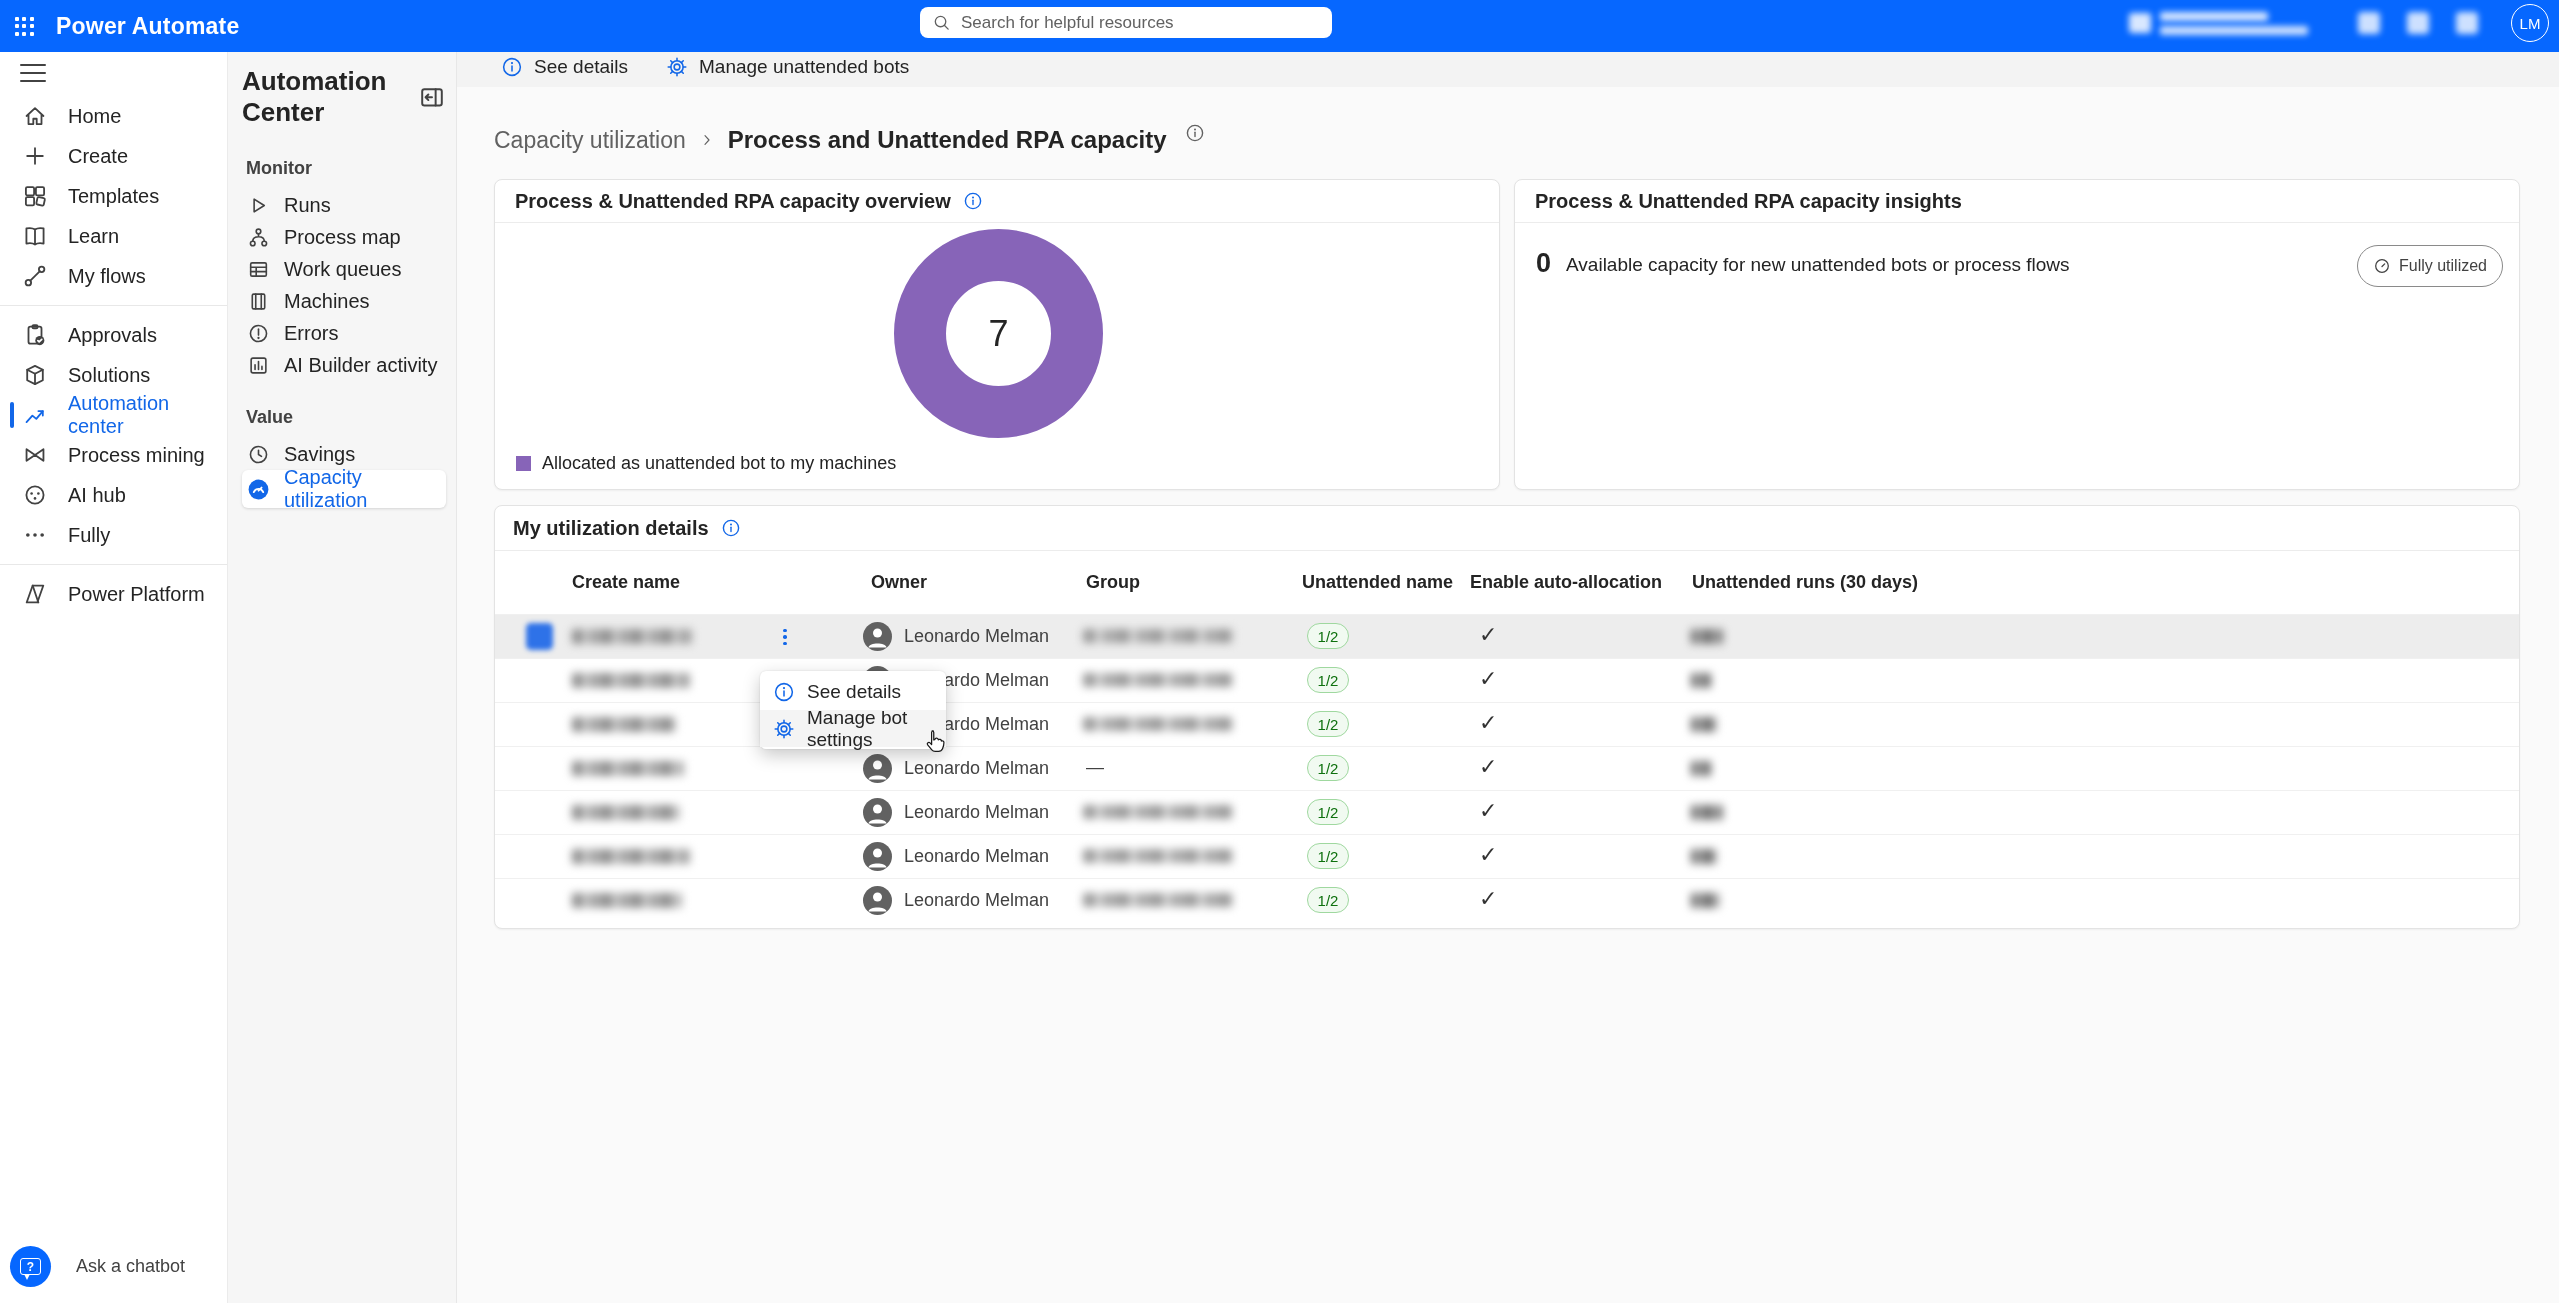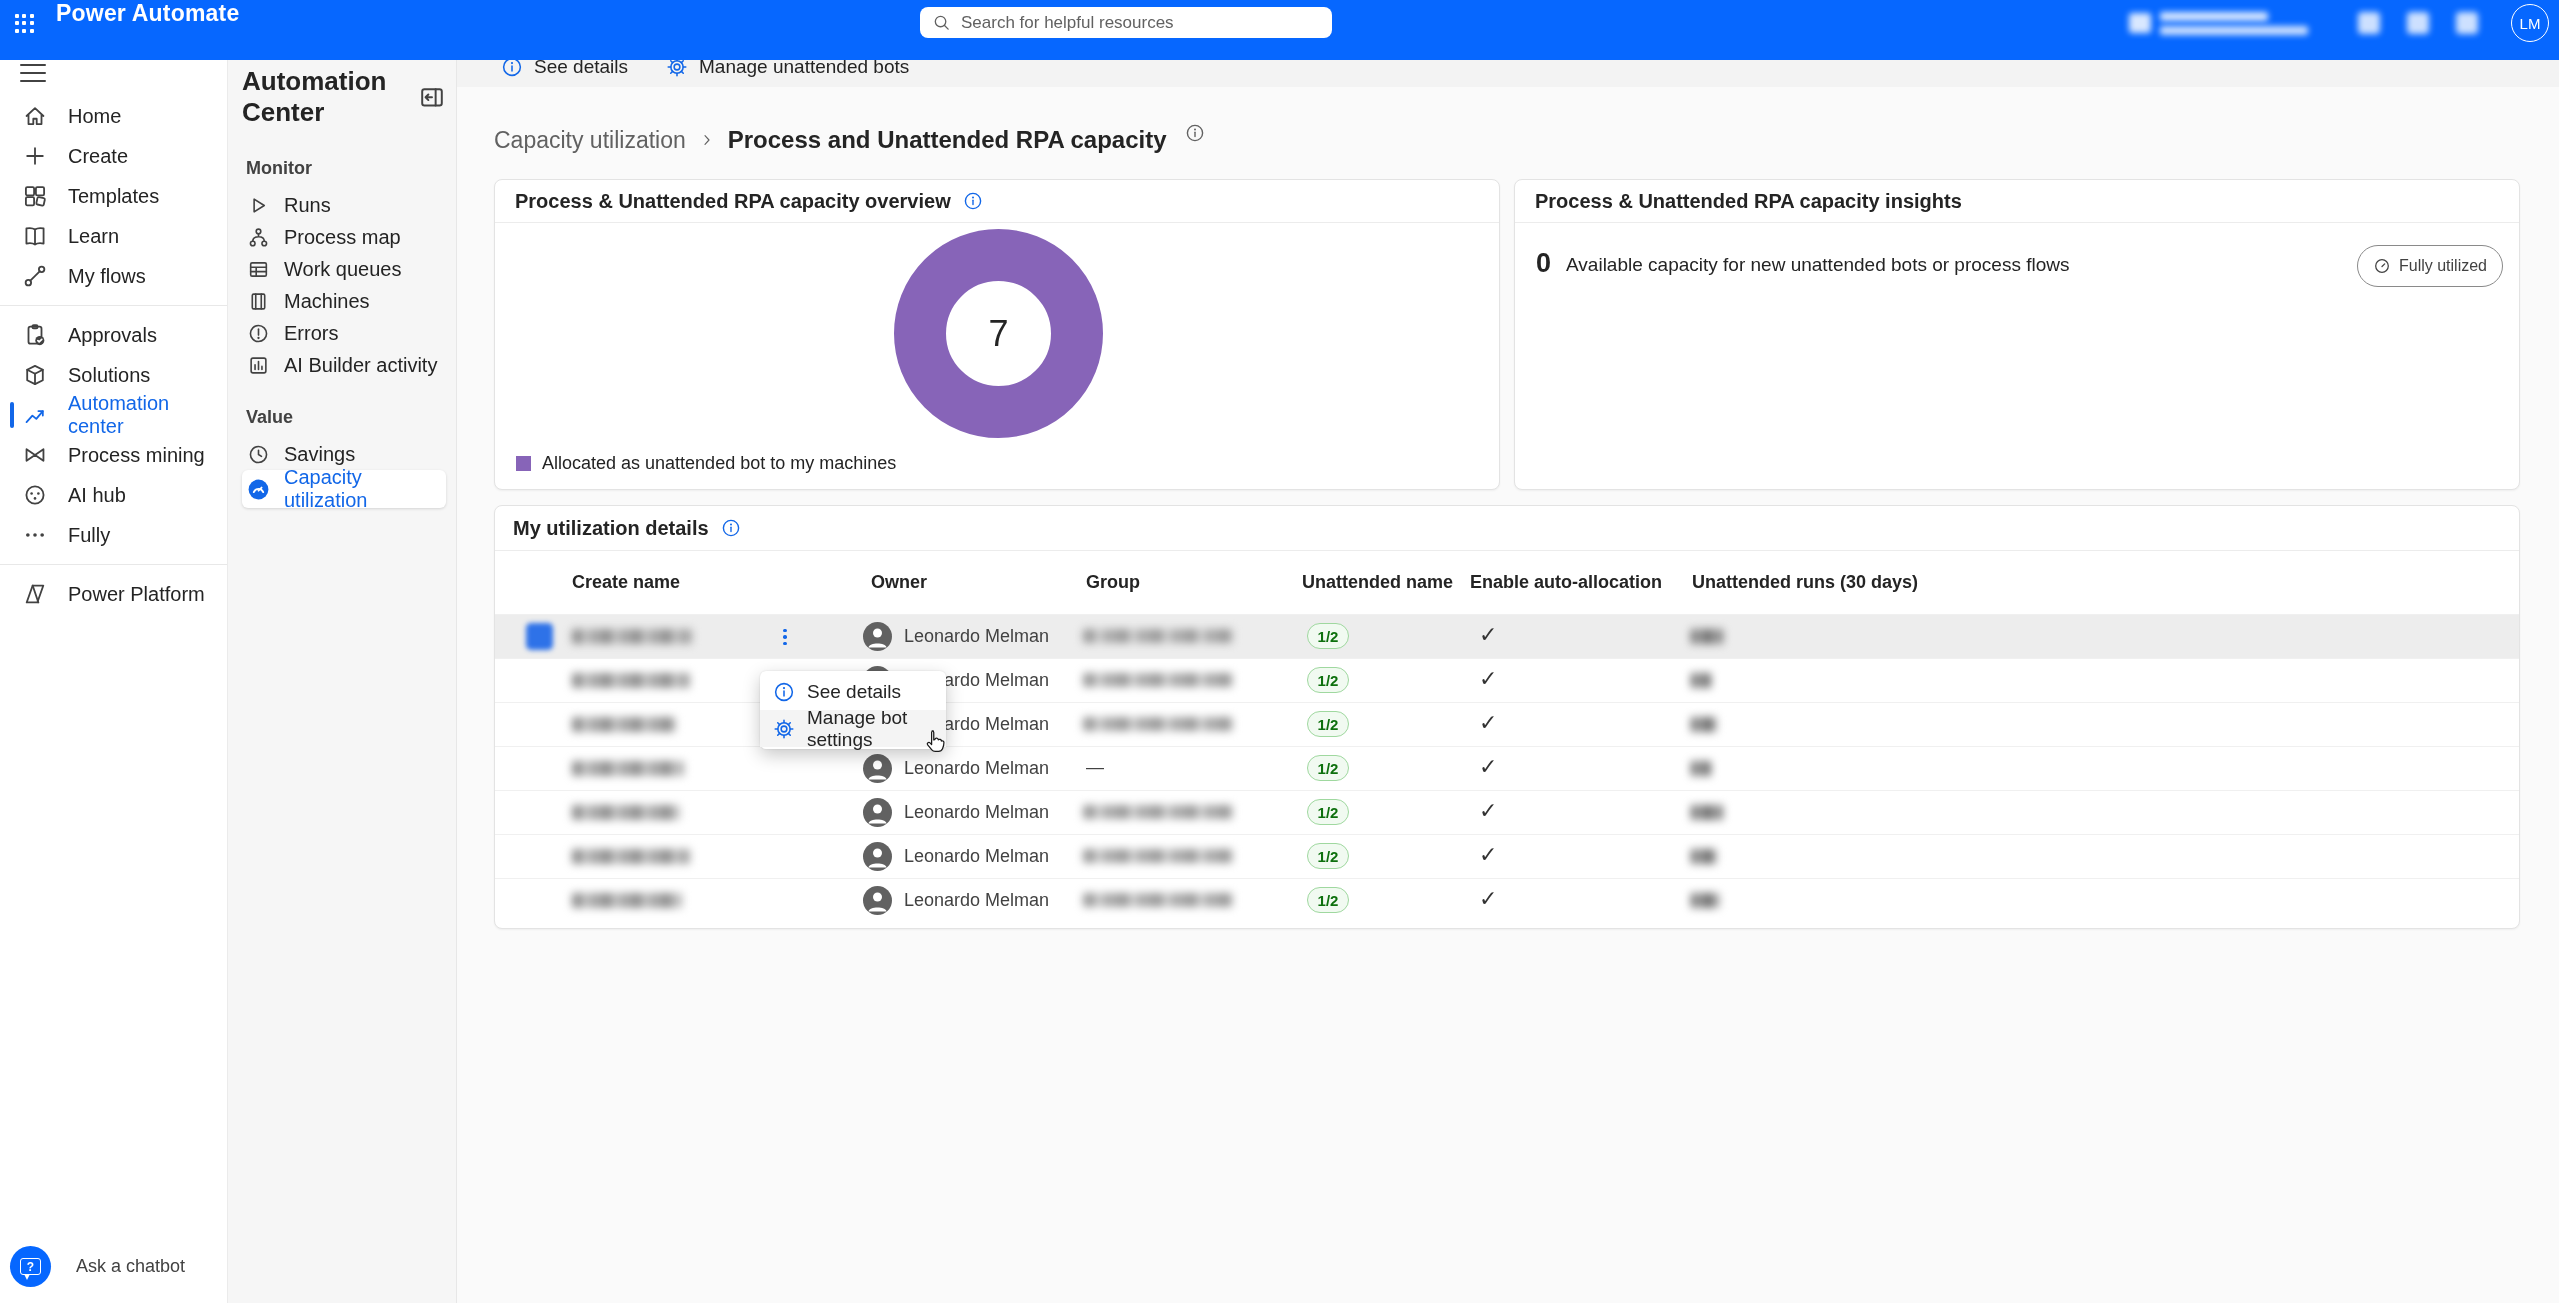--- a/index.html
+++ b/index.html
@@ -4,22 +4,22 @@
 <style>
   html,body{margin:0;padding:0;background:#fafafa}
   .screen{position:relative;width:2559px;height:1303px;overflow:hidden;
     font-family:"Liberation Sans",sans-serif;color:#242424;background:#fafafa;
     --header-blue:#0667FF;--accent:#1267E8;--purple:#8764B8;
     --badge-bg:#F1FAF1;--badge-border:#9FD89F;--badge-text:#0E700E;}
   svg{display:block}
   .ic{stroke:currentColor;fill:none;stroke-width:1.4;stroke-linecap:round;stroke-linejoin:round}
 
   
-  .topbar{position:absolute;left:0;top:0;width:100%;height:60px;background:var(--header-blue);
-    display:flex;color:#fff;z-index:30}
+  .topbar{position:absolute;left:0;top:0;width:100%;height:52px;background:var(--header-blue);
+    display:flex;align-items:center;color:#fff;z-index:30}
   .waffle{width:48px;height:46px;display:grid;place-items:center;cursor:pointer}
   .waffle .grid{display:grid;grid-template-columns:repeat(3,4px);grid-gap:3.5px}
   .waffle .grid i{width:4px;height:4px;background:#fff;border-radius:1px}
   .appname{font-size:23px;font-weight:700;margin-left:8px;letter-spacing:.2px;cursor:pointer}
   .search{position:absolute;left:920px;top:7px;width:412px;height:31px;background:#fff;border-radius:8px;
     display:flex;align-items:center;gap:10px;padding:4px 12px;color:#616161;font-size:17px;box-sizing:border-box;cursor:text}
   .search svg{color:#616161}
   .tb-right{position:absolute;right:10px;top:0;height:46px;display:flex;align-items:center}
   .env{display:flex;align-items:center;gap:9px;margin-right:50px;cursor:pointer}
   .env-icon{width:22px;height:20px;background:rgba(255,255,255,.85);border-radius:3px;filter:blur(3px)}
@@ -123,21 +123,21 @@
   .blur-m{position:absolute;left:77px;top:14px;height:15px;border-radius:2px;filter:blur(4px);
     background:repeating-linear-gradient(90deg,#8f8f8f 0 10px,#c2c2c2 10px 18px,#a6a6a6 18px 30px)}
   .c-owner{position:absolute;left:368px;top:7px;display:flex;align-items:center;gap:12px;font-size:18px;color:#424242}
   .avatar-s{width:29px;height:29px;border-radius:50%;background:#616161;overflow:hidden;flex:none}
   .avatar-s svg{width:29px;height:29px}
   .blur-g{position:absolute;left:588px;top:14px;width:150px;height:14px;border-radius:2px;filter:blur(4px);
     background:repeating-linear-gradient(90deg,#9b9b9b 0 12px,#cfcfcf 12px 20px,#ababab 20px 34px)}
   .c-group-dash{position:absolute;left:591px;top:10px;font-size:18px;color:#424242}
   .c-badge{position:absolute;left:812px;top:8px;height:26px;min-width:42px;border:1px solid var(--badge-border);
     background:var(--badge-bg);color:var(--badge-text);border-radius:13px;display:flex;align-items:center;
-    justify-content:center;font-size:15px;font-weight:700;box-sizing:border-box;padding:0 8px}
+    justify-content:center;font-size:15px;font-weight:400;box-sizing:border-box;padding:0 8px}
   .c-check{position:absolute;left:984px;top:7px;font-size:22px;color:#333;font-family:"DejaVu Sans",sans-serif;font-weight:400}
   .blur-r{position:absolute;left:1196px;top:14px;height:15px;border-radius:2px;filter:blur(4px);
     background:repeating-linear-gradient(90deg,#6e6e6e 0 6px,#b5b5b5 6px 10px,#7a7a7a 10px 16px)}
   .trow:nth-child(1) .blur-m{width:120px}.trow:nth-child(2) .blur-m{width:118px}
   .trow:nth-child(3) .blur-m{width:104px}.trow:nth-child(4) .blur-m{width:112px}
   .trow:nth-child(5) .blur-m{width:108px}.trow:nth-child(6) .blur-m{width:118px}
   .trow:nth-child(7) .blur-m{width:110px}
   .trow:nth-child(1) .blur-r{width:32px}.trow:nth-child(2) .blur-r{width:20px}
   .trow:nth-child(3) .blur-r{width:26px}.trow:nth-child(4) .blur-r{width:20px}
   .trow:nth-child(5) .blur-r{width:32px}.trow:nth-child(6) .blur-r{width:26px}

